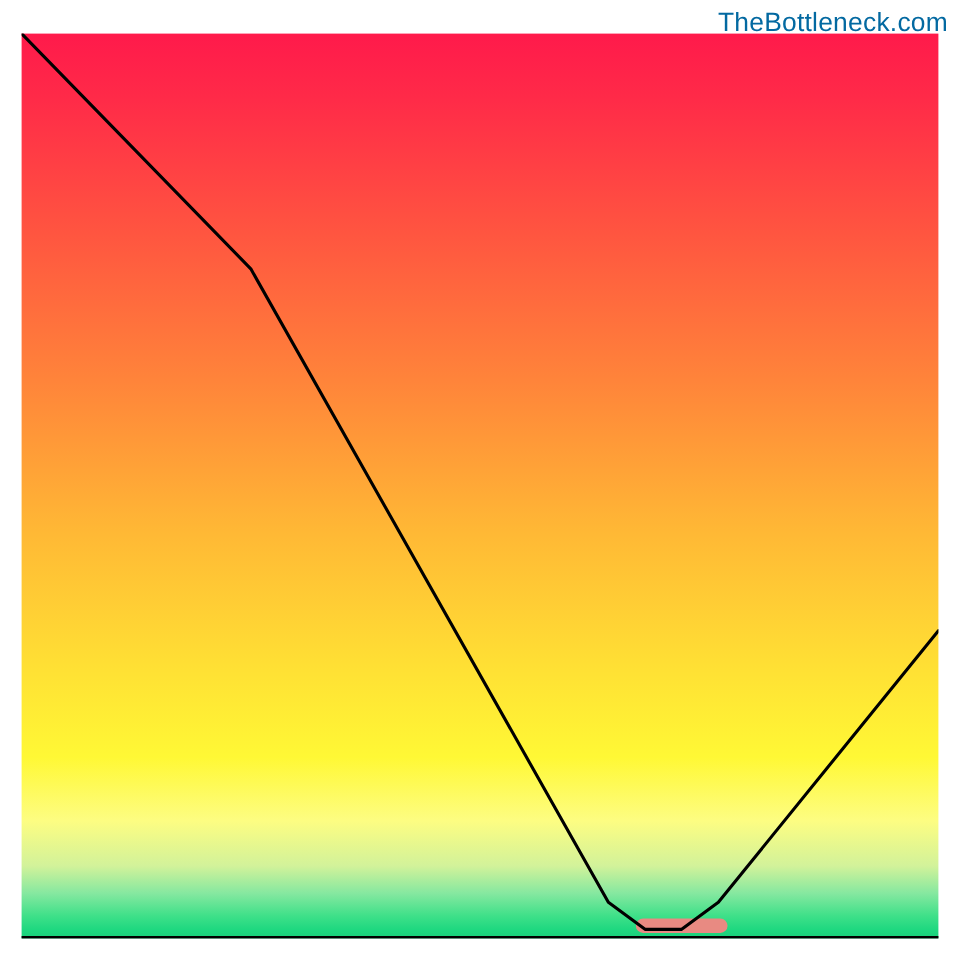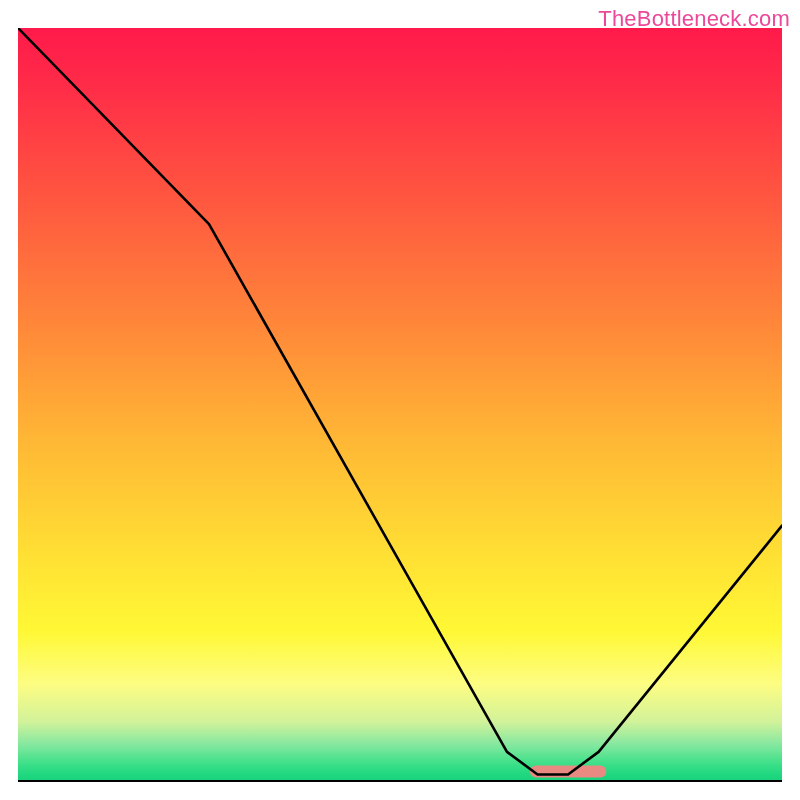--- a/index.html
+++ b/index.html
@@ -12,21 +12,21 @@
   }
   .container {
     position: relative;
     width: 800px;
     height: 800px;
   }
   .watermark {
     position: absolute;
     top: 6px;
     right: 10px;
-    color: #ec4899;
+    color: #0369a1;
     font-size: 22px;
     letter-spacing: 0.2px;
     font-weight: 500;
   }
   .plot-area {
     position: absolute;
     left: 18px;
     top: 28px;
     width: 764px;
     height: 754px;

